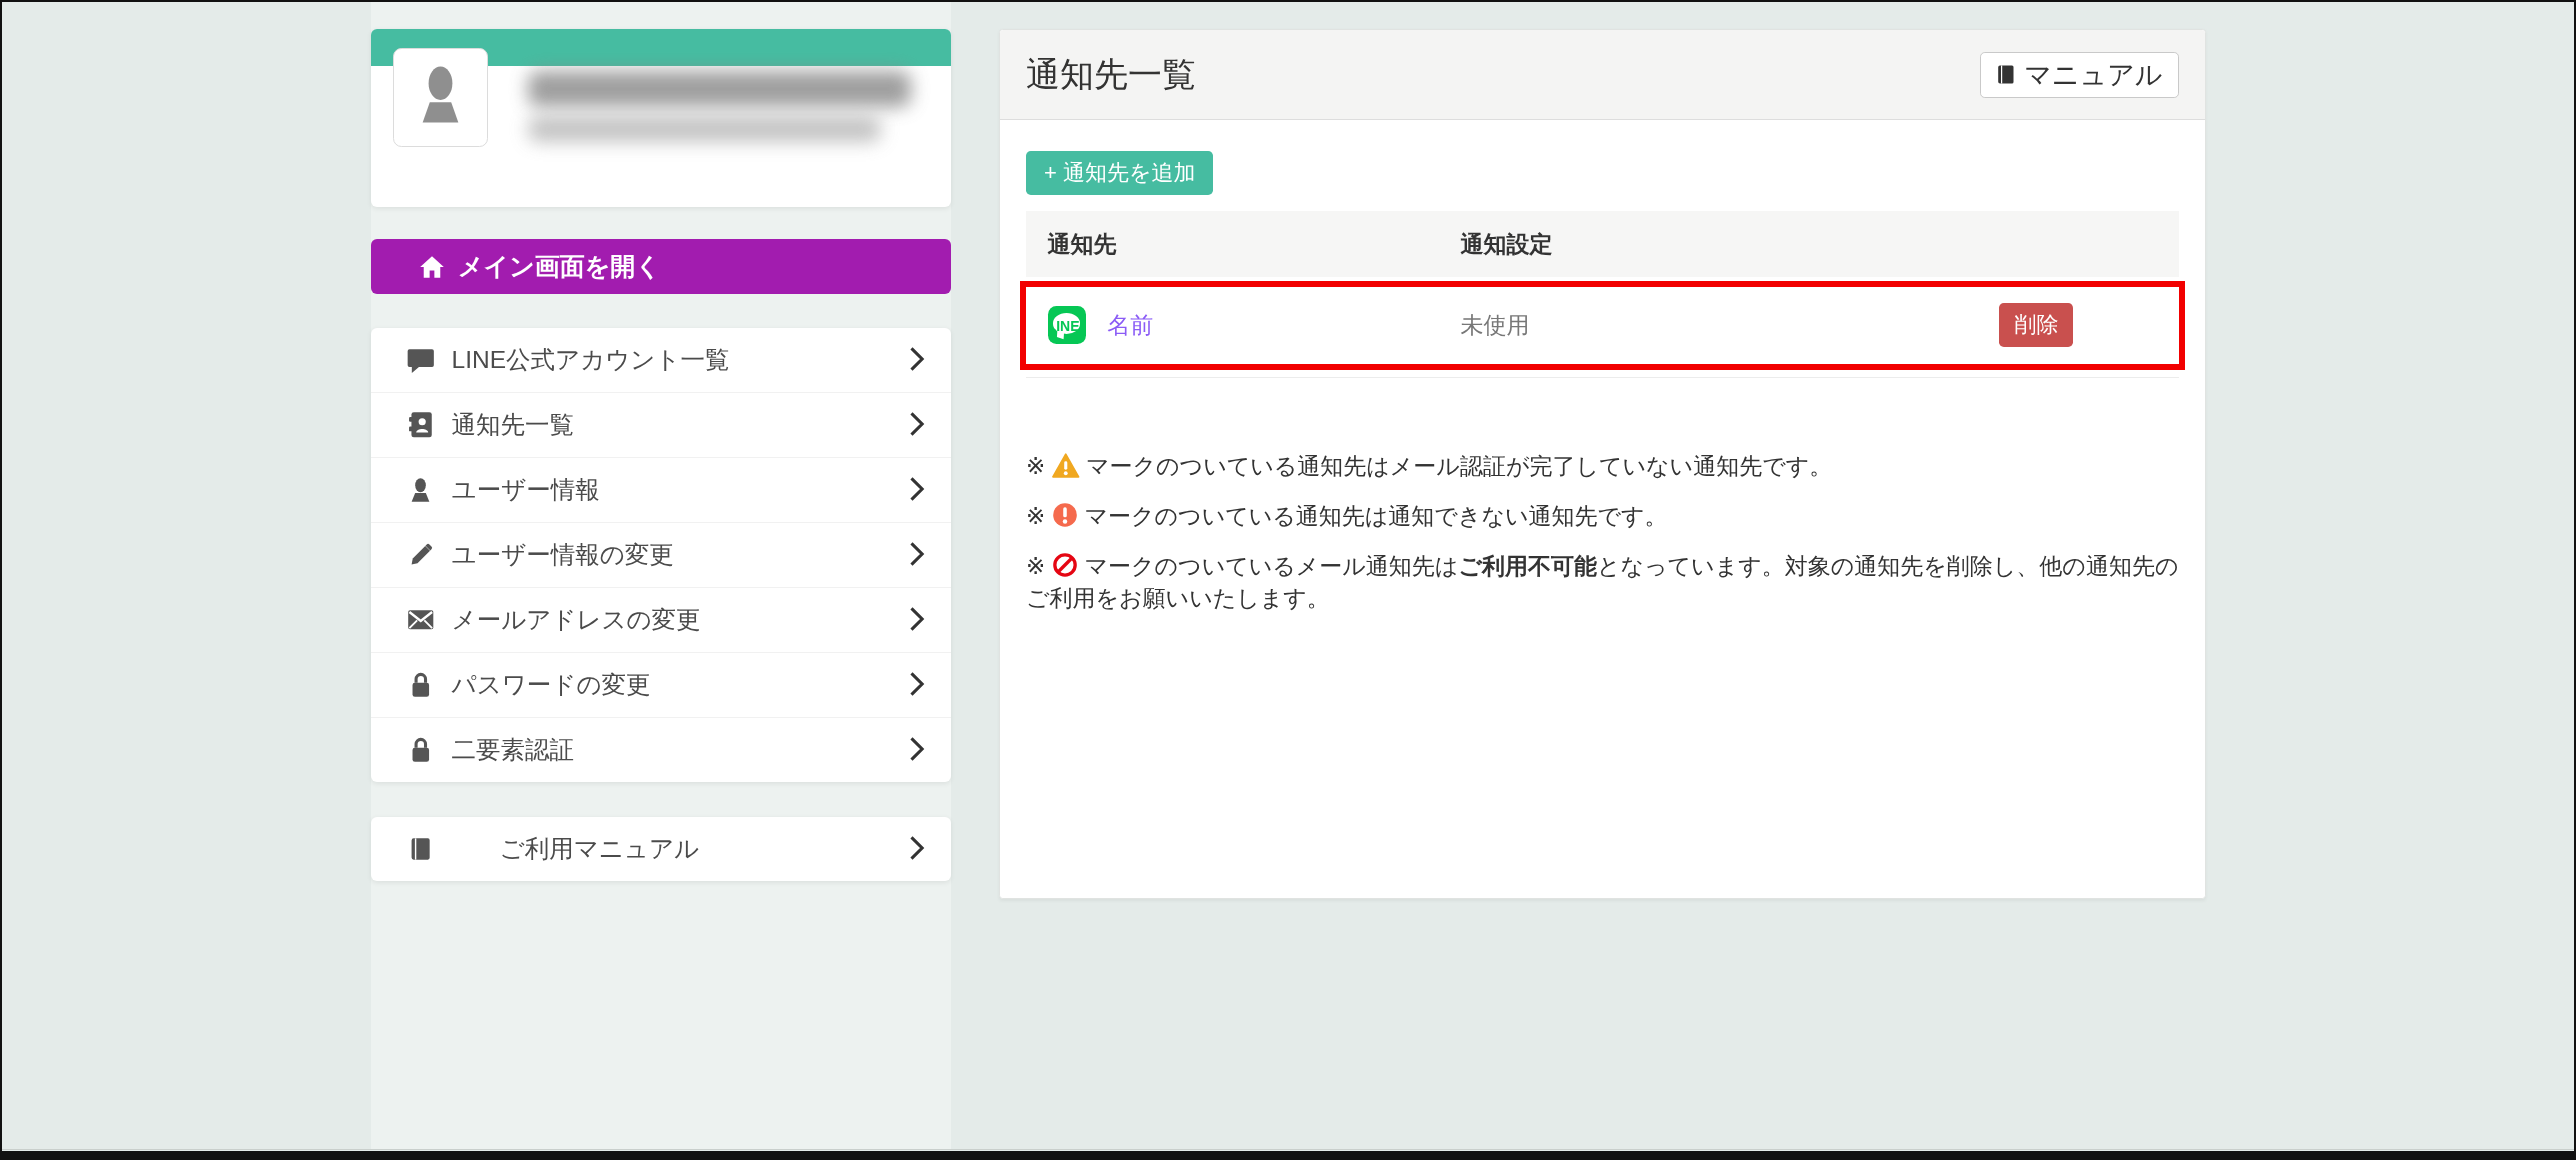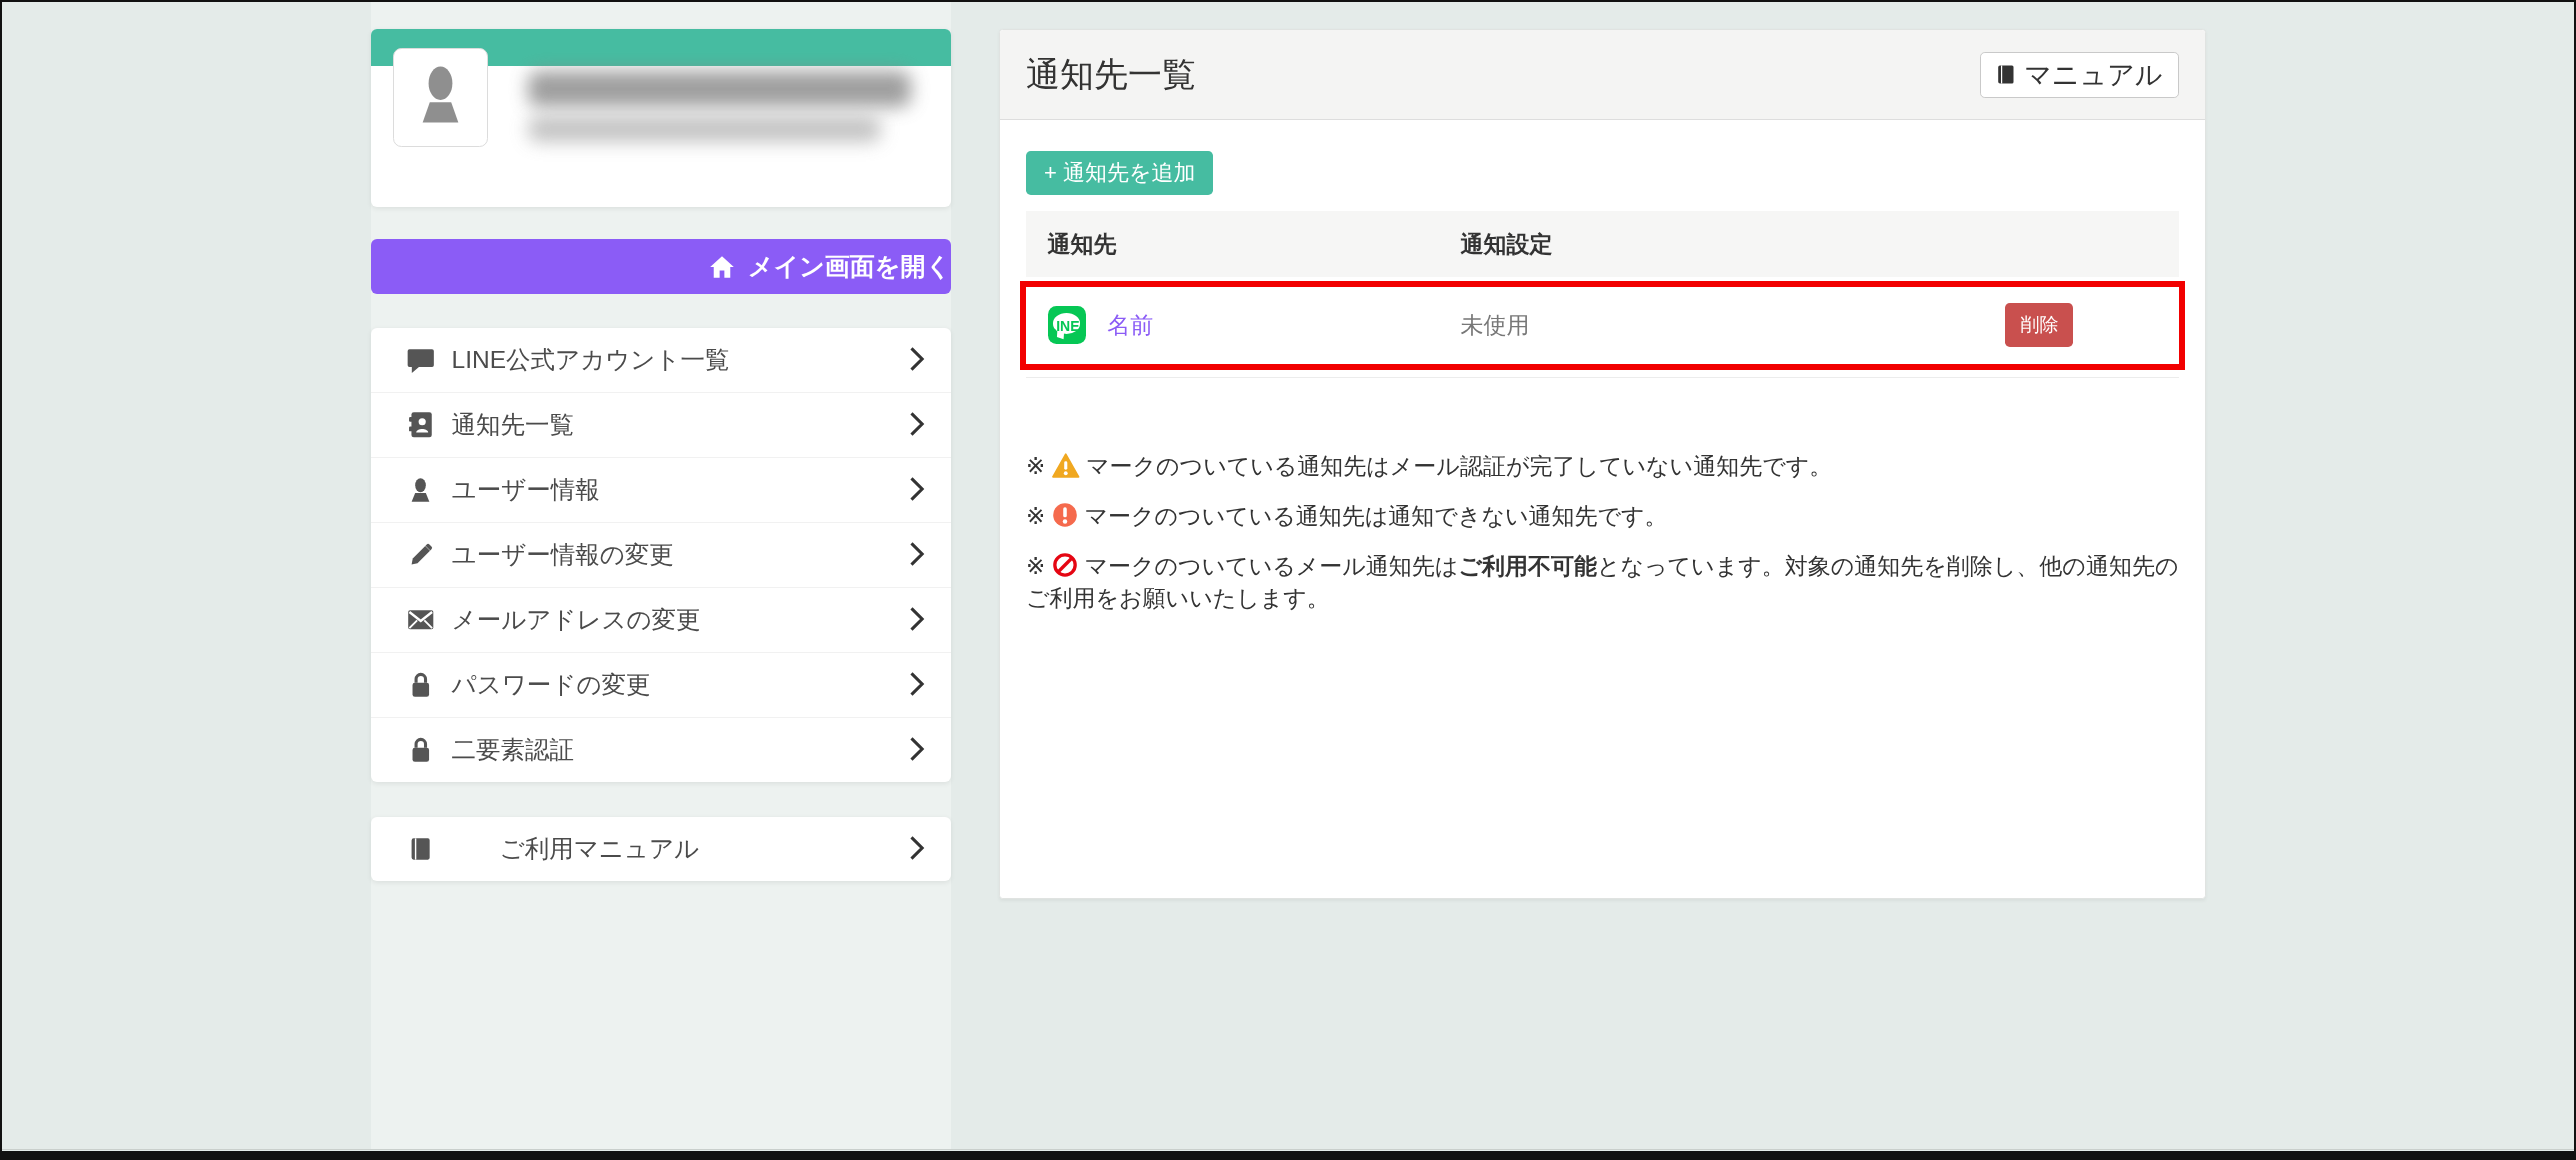--- a/index.html
+++ b/index.html
@@ -13,23 +13,23 @@
   .card{background:#fff;border-radius:6px;box-shadow:0 1.8px 4.8px rgba(0,0,0,.07);}
 
   .profile-card{position:relative;height:178px;margin-bottom:32px;}
   .profile-card-header{height:37px;background:#46bca1;border-radius:6px 6px 0 0;}
   .avatar-box{position:absolute;left:21.6px;top:19px;width:93px;height:97px;background:#fff;
     border:1.2px solid #dcdcdc;border-radius:8.4px;display:flex;align-items:center;justify-content:center;}
   .blur-bar{position:absolute;border-radius:10.8px;filter:blur(9px);}
   .blur-1{left:157px;top:42px;width:383px;height:36px;background:#868686;opacity:.8;}
   .blur-2{left:157px;top:87px;width:353px;height:26px;background:#b4b4b4;opacity:.8;}
 
-  .main-btn{position:relative;margin-top:0;height:55px;background:#8b5cf6;border-radius:6px;
-    display:flex;align-items:center;justify-content:flex-end;gap:13px;color:#fff;font-size:25px;font-weight:bold;
-    cursor:pointer;margin-bottom:34px;}
+  .main-btn{position:relative;margin-top:0;height:55px;background:#a21caf;border-radius:6px;
+    display:flex;align-items:center;justify-content:flex-start;gap:13px;color:#fff;font-size:25px;font-weight:bold;
+    cursor:pointer;margin-bottom:34px;padding-left:48px;}
 
   .menu-card{margin-bottom:35px;}
   .menu-item{position:relative;display:flex;align-items:center;height:64px;padding:0 26px 0 34px;
     border-bottom:1.2px solid #f1f1f1;cursor:pointer;}
   .menu-item:last-child{border-bottom:none;}
   .menu-item .mi-icon{width:31px;display:flex;justify-content:center;margin-right:15.6px;flex:none;}
   .menu-item .mi-label{font-size:24.5px;color:#4b4b4b;flex:1;line-height:1.25;}
   .menu-item .chev{flex:none;margin-left:12px;}
   .menu-item.tall{height:96px;align-items:flex-start;padding-top:15.6px;}
   .menu-item.tall .chev{margin-top:8.4px;}
@@ -53,21 +53,21 @@
   .th{font-size:23px;font-weight:bold;color:#333;}
   .th-dest{width:413px;}
   .th-setting{flex:1;}
   .trow{position:relative;display:flex;align-items:center;height:77px;margin-top:9.6px;
     padding:0 21.6px;background:#fff;outline:6.6px solid #f20000;}
   .td-dest{width:413px;display:flex;align-items:center;gap:21.6px;}
   .td-dest .dest-name{font-size:23px;color:#8b5cf6;}
   .td-setting{flex:1;font-size:23px;color:#777;}
   .td-action{flex:none;margin-right:84px;}
   .del-btn{display:flex;align-items:center;justify-content:center;height:44px;padding:0 15px;
-    background:#c9504e;border-radius:4.8px;color:#fff;font-size:19px;cursor:pointer;}
+    background:#c9504e;border-radius:4.8px;color:#fff;font-size:22px;cursor:pointer;}
   .table-bottom-line{margin-top:13px;border-top:1.2px solid #ececec;}
 
   .notes{margin-top:72px;}
   .note{font-size:23px;color:#333;line-height:32px;margin-bottom:18px;}
   .note svg{vertical-align:-4.2px;margin:0 6px 0 7.2px;}
   .note .bold{font-weight:bold;margin-top:45px;}
 
   .line-badge{width:38px;height:38px;background:#06c755;border-radius:8.4px;position:relative;flex:none;}
   .line-badge .bubble{position:absolute;left:5.4px;top:7.2px;width:27.5px;height:20.4px;background:#fff;border-radius:50%;}
   .line-badge .tail{position:absolute;left:9.6px;top:25px;width:7.2px;height:7.2px;background:#fff;

